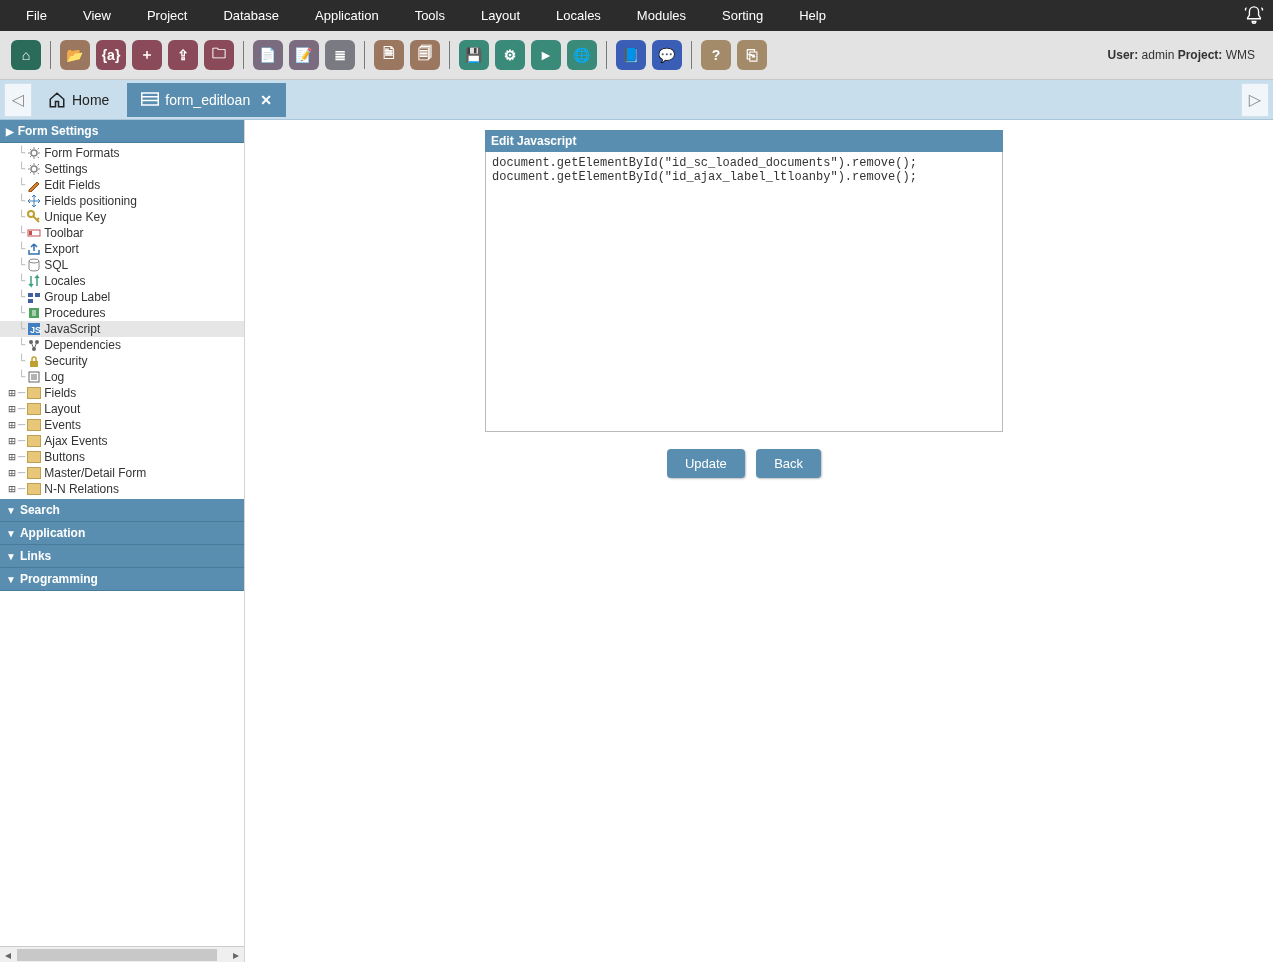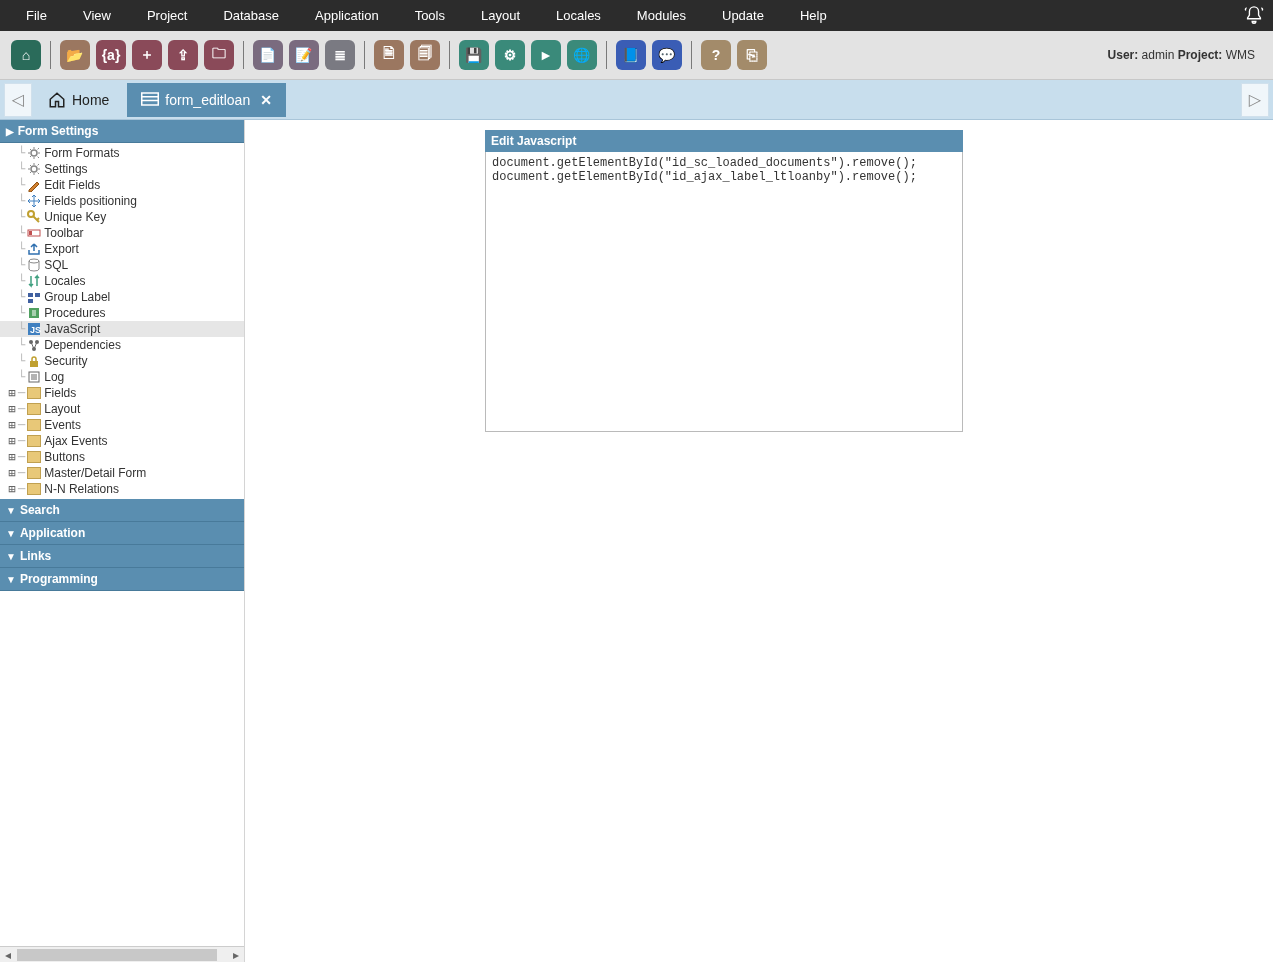--- a/index.html
+++ b/index.html
@@ -47,21 +47,21 @@
 .tree { padding: 2px 0; }
 .tree-row { display:flex; align-items:center; height:16px; padding-left:6px; cursor:pointer; font-size:12px; color:#333; white-space:nowrap; }
 .tree-row.sel { background:#e6e6e6; }
 .tree-row .exp { width:12px; text-align:center; color:#666; font-family:monospace; }
 .tree-row .line { color:#bbb; font-family:monospace; letter-spacing:-1px; }
 .tree-row .ticon { width:14px; height:14px; margin:0 3px; display:inline-flex; align-items:center; justify-content:flex-end; }
 .tree-row .folder-icon{ width:14px;height:12px;background:#e8c878;border:1px solid #c0a050;}
 
 
 .content { flex:1; padding: 10px 0 0 240px; position:relative;}
-.js-panel { width: 478px; }
+.js-panel { width: 518px; }
 .js-header { background:#5a8eb0; color:#fff; font-weight:bold; padding:4px 6px; font-size:12px;}
 .js-sub { background:#f4f4f4; border:1px solid #bababa; border-top:none; padding:3px 6px; font-size:12px; color:#444;}
 .js-text { width:100%; height:280px; border:1px solid #bababa; border-top:none; font-family: "Courier New", monospace; font-size:12px; padding:4px 6px; resize:none; color:#333; background:#fff; }
 .btn-row { text-align:center; margin-top:14px; }
 .btn { display:inline-block; background:#5a8eb0; color:#fff; border:none; border-radius:4px; padding:7px 18px; font-size:13px; margin:0 4px; cursor:pointer; box-shadow: 1px 1px 2px rgba(0,0,0,0.25);}
 
 svg { display:block; }
 </style>
 </head>
 <body>
@@ -69,21 +69,21 @@
 <div class="menubar">
   <div class="menu-item">File</div>
   <div class="menu-item">View</div>
   <div class="menu-item">Project</div>
   <div class="menu-item">Database</div>
   <div class="menu-item">Application</div>
   <div class="menu-item">Tools</div>
   <div class="menu-item">Layout</div>
   <div class="menu-item">Locales</div>
   <div class="menu-item">Modules</div>
-  <div class="menu-item">Update</div>
+  <div class="menu-item">Sorting</div>
   <div class="menu-item">Help</div>
   <div class="spacer"></div>
   <div>
     <svg class="bell-icon" viewBox="0 0 24 24">
         <path d="M12 2a5 5 0 0 0-5 5v4l-2 3v1h14v-1l-2-3V7a5 5 0 0 0-5-5zm-2 16a2 2 0 0 0 4 0h-4z" fill="none" stroke="#fff" stroke-width="1.5"></path>
         <path d="M3 6 Q2 4 4 3 M21 6 Q22 4 20 3" fill="none" stroke="#fff" stroke-width="1.5"></path>
       </svg>
   </div>
 </div>
 
@@ -433,15 +433,19 @@
         </div>
       <div class="arrow">▸</div>
     </div>
   </div>
 
   <div class="content">
     <div class="js-panel">
       <div class="js-header">Edit Javascript</div>
       <textarea class="js-text" style="">document.getElementById("id_sc_loaded_documents").remove();
 document.getElementById("id_ajax_label_ltloanby").remove();</textarea>
+      <div class="btn-row">
+        <button class="btn">Update</button>
+        <button class="btn">Back</button>
+      </div>
     </div>
   </div>
 </div>
 
 </body></html>

